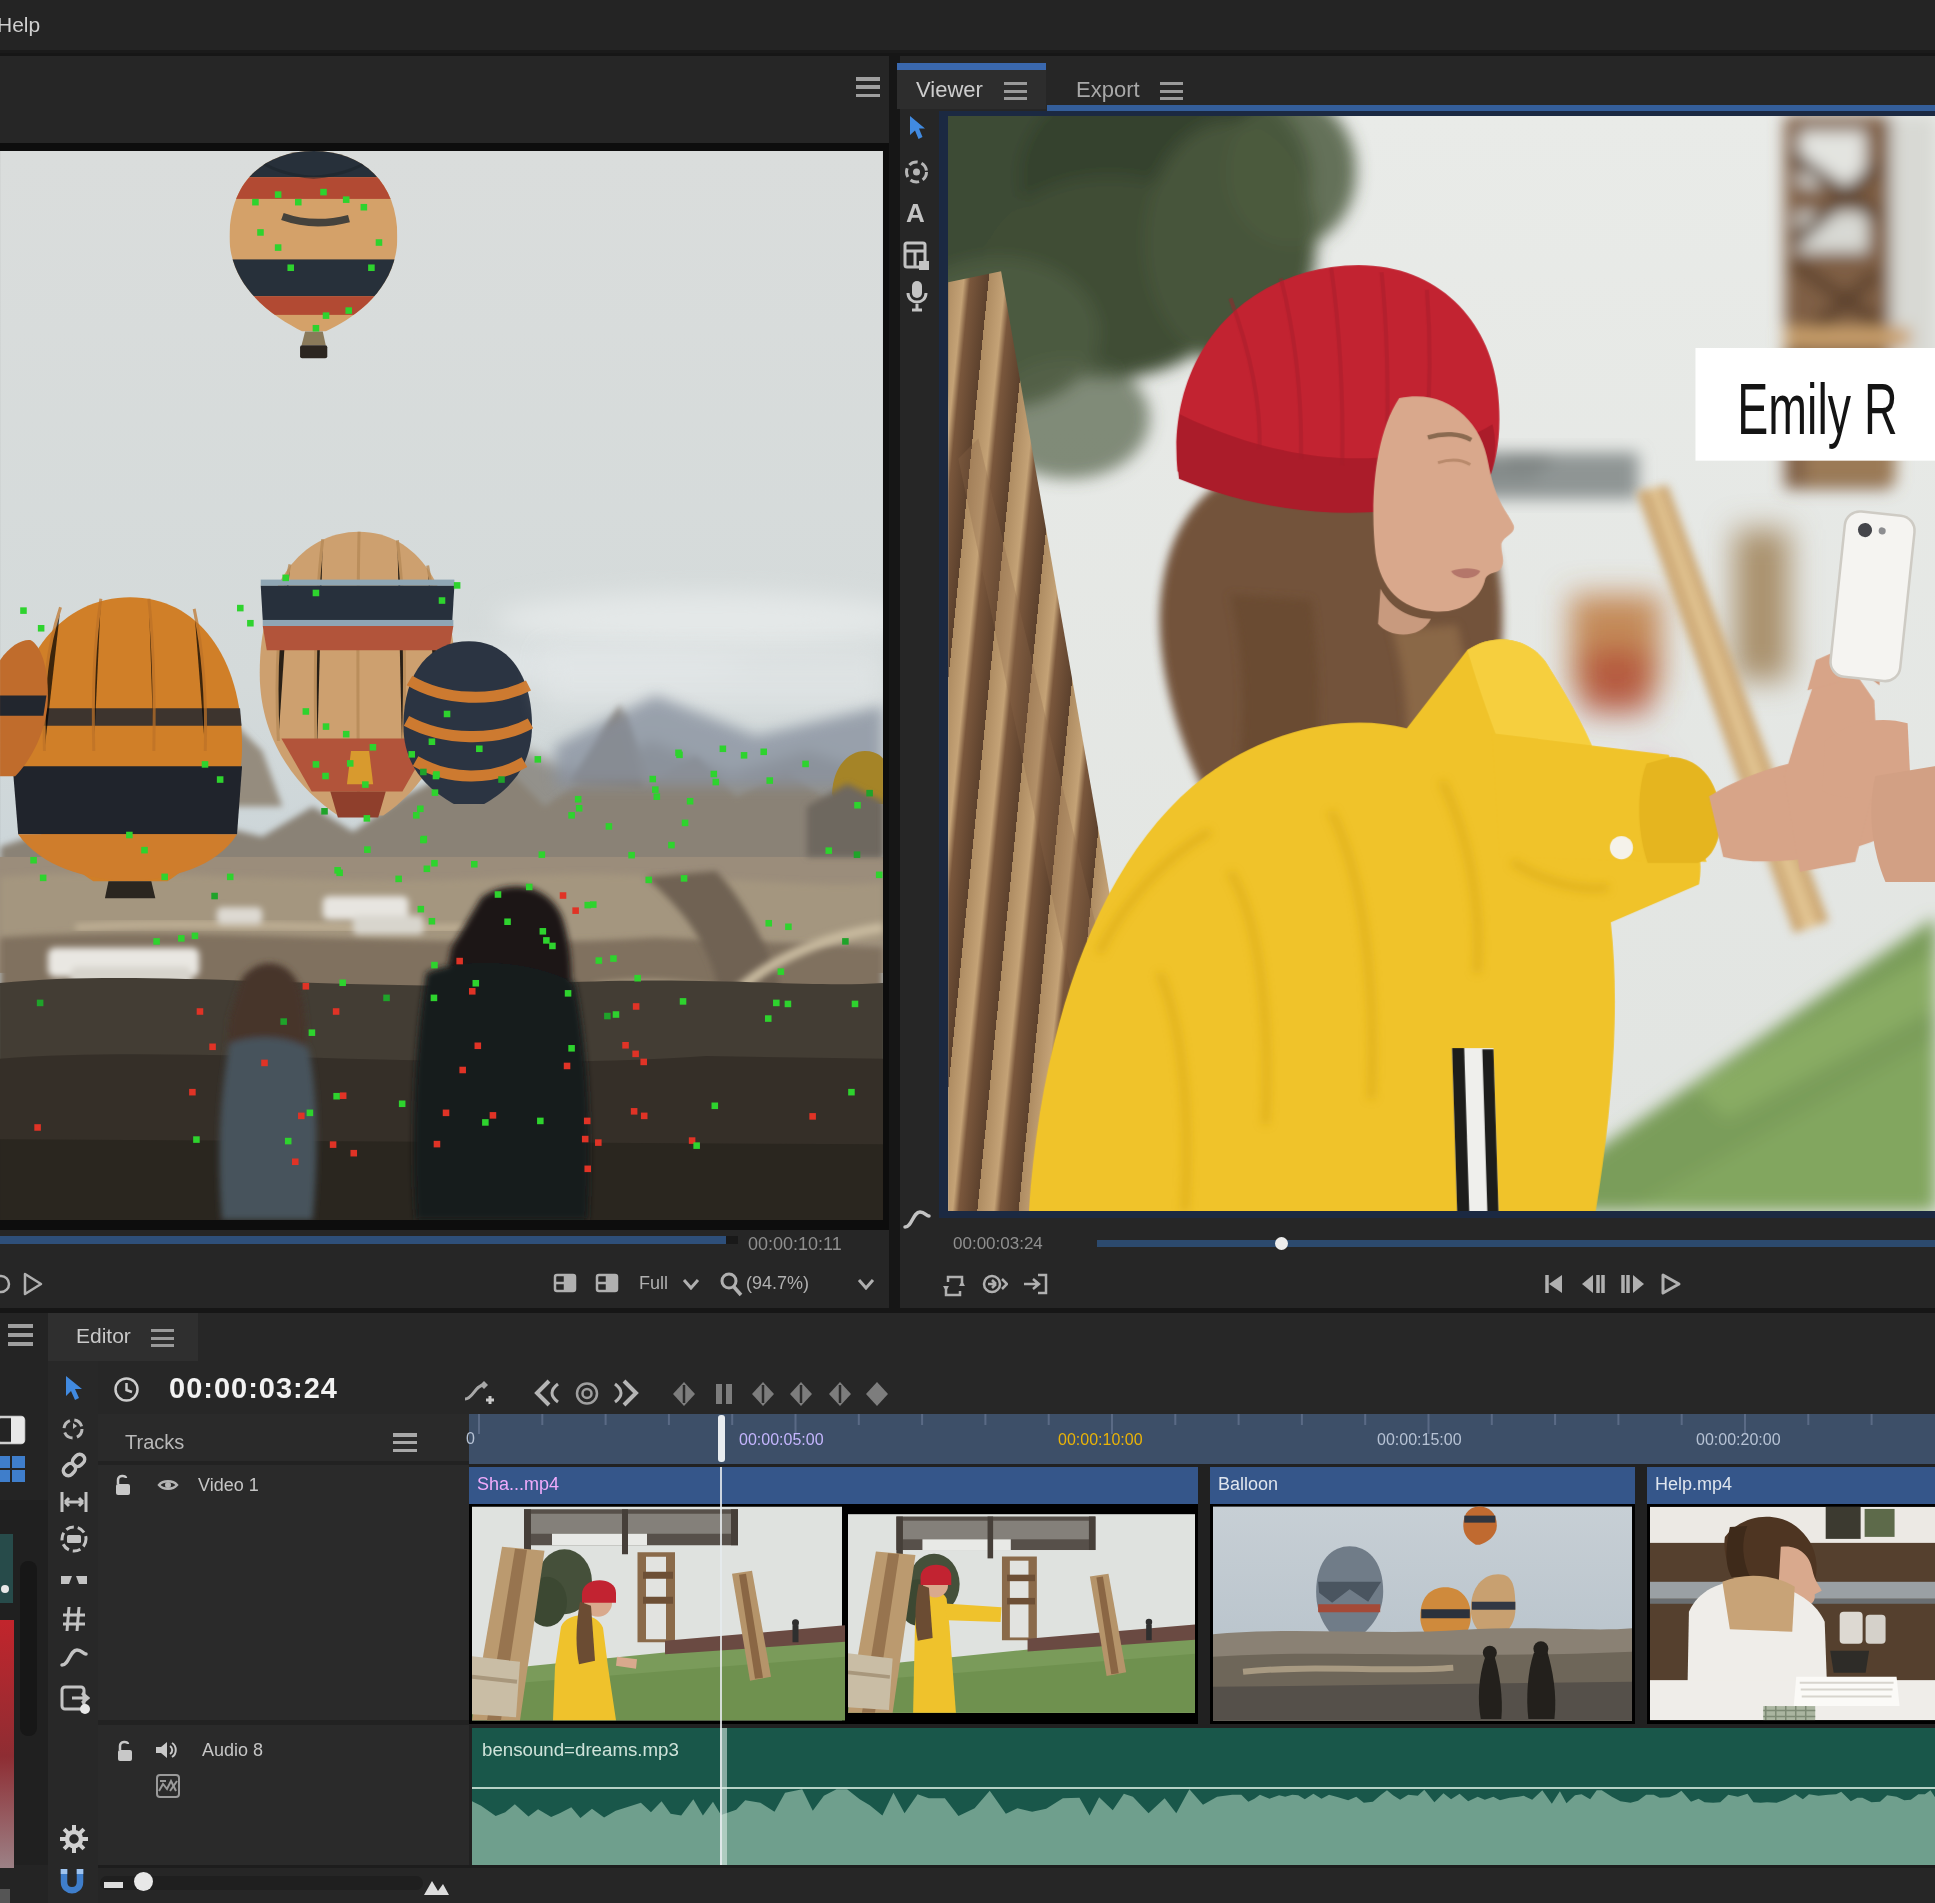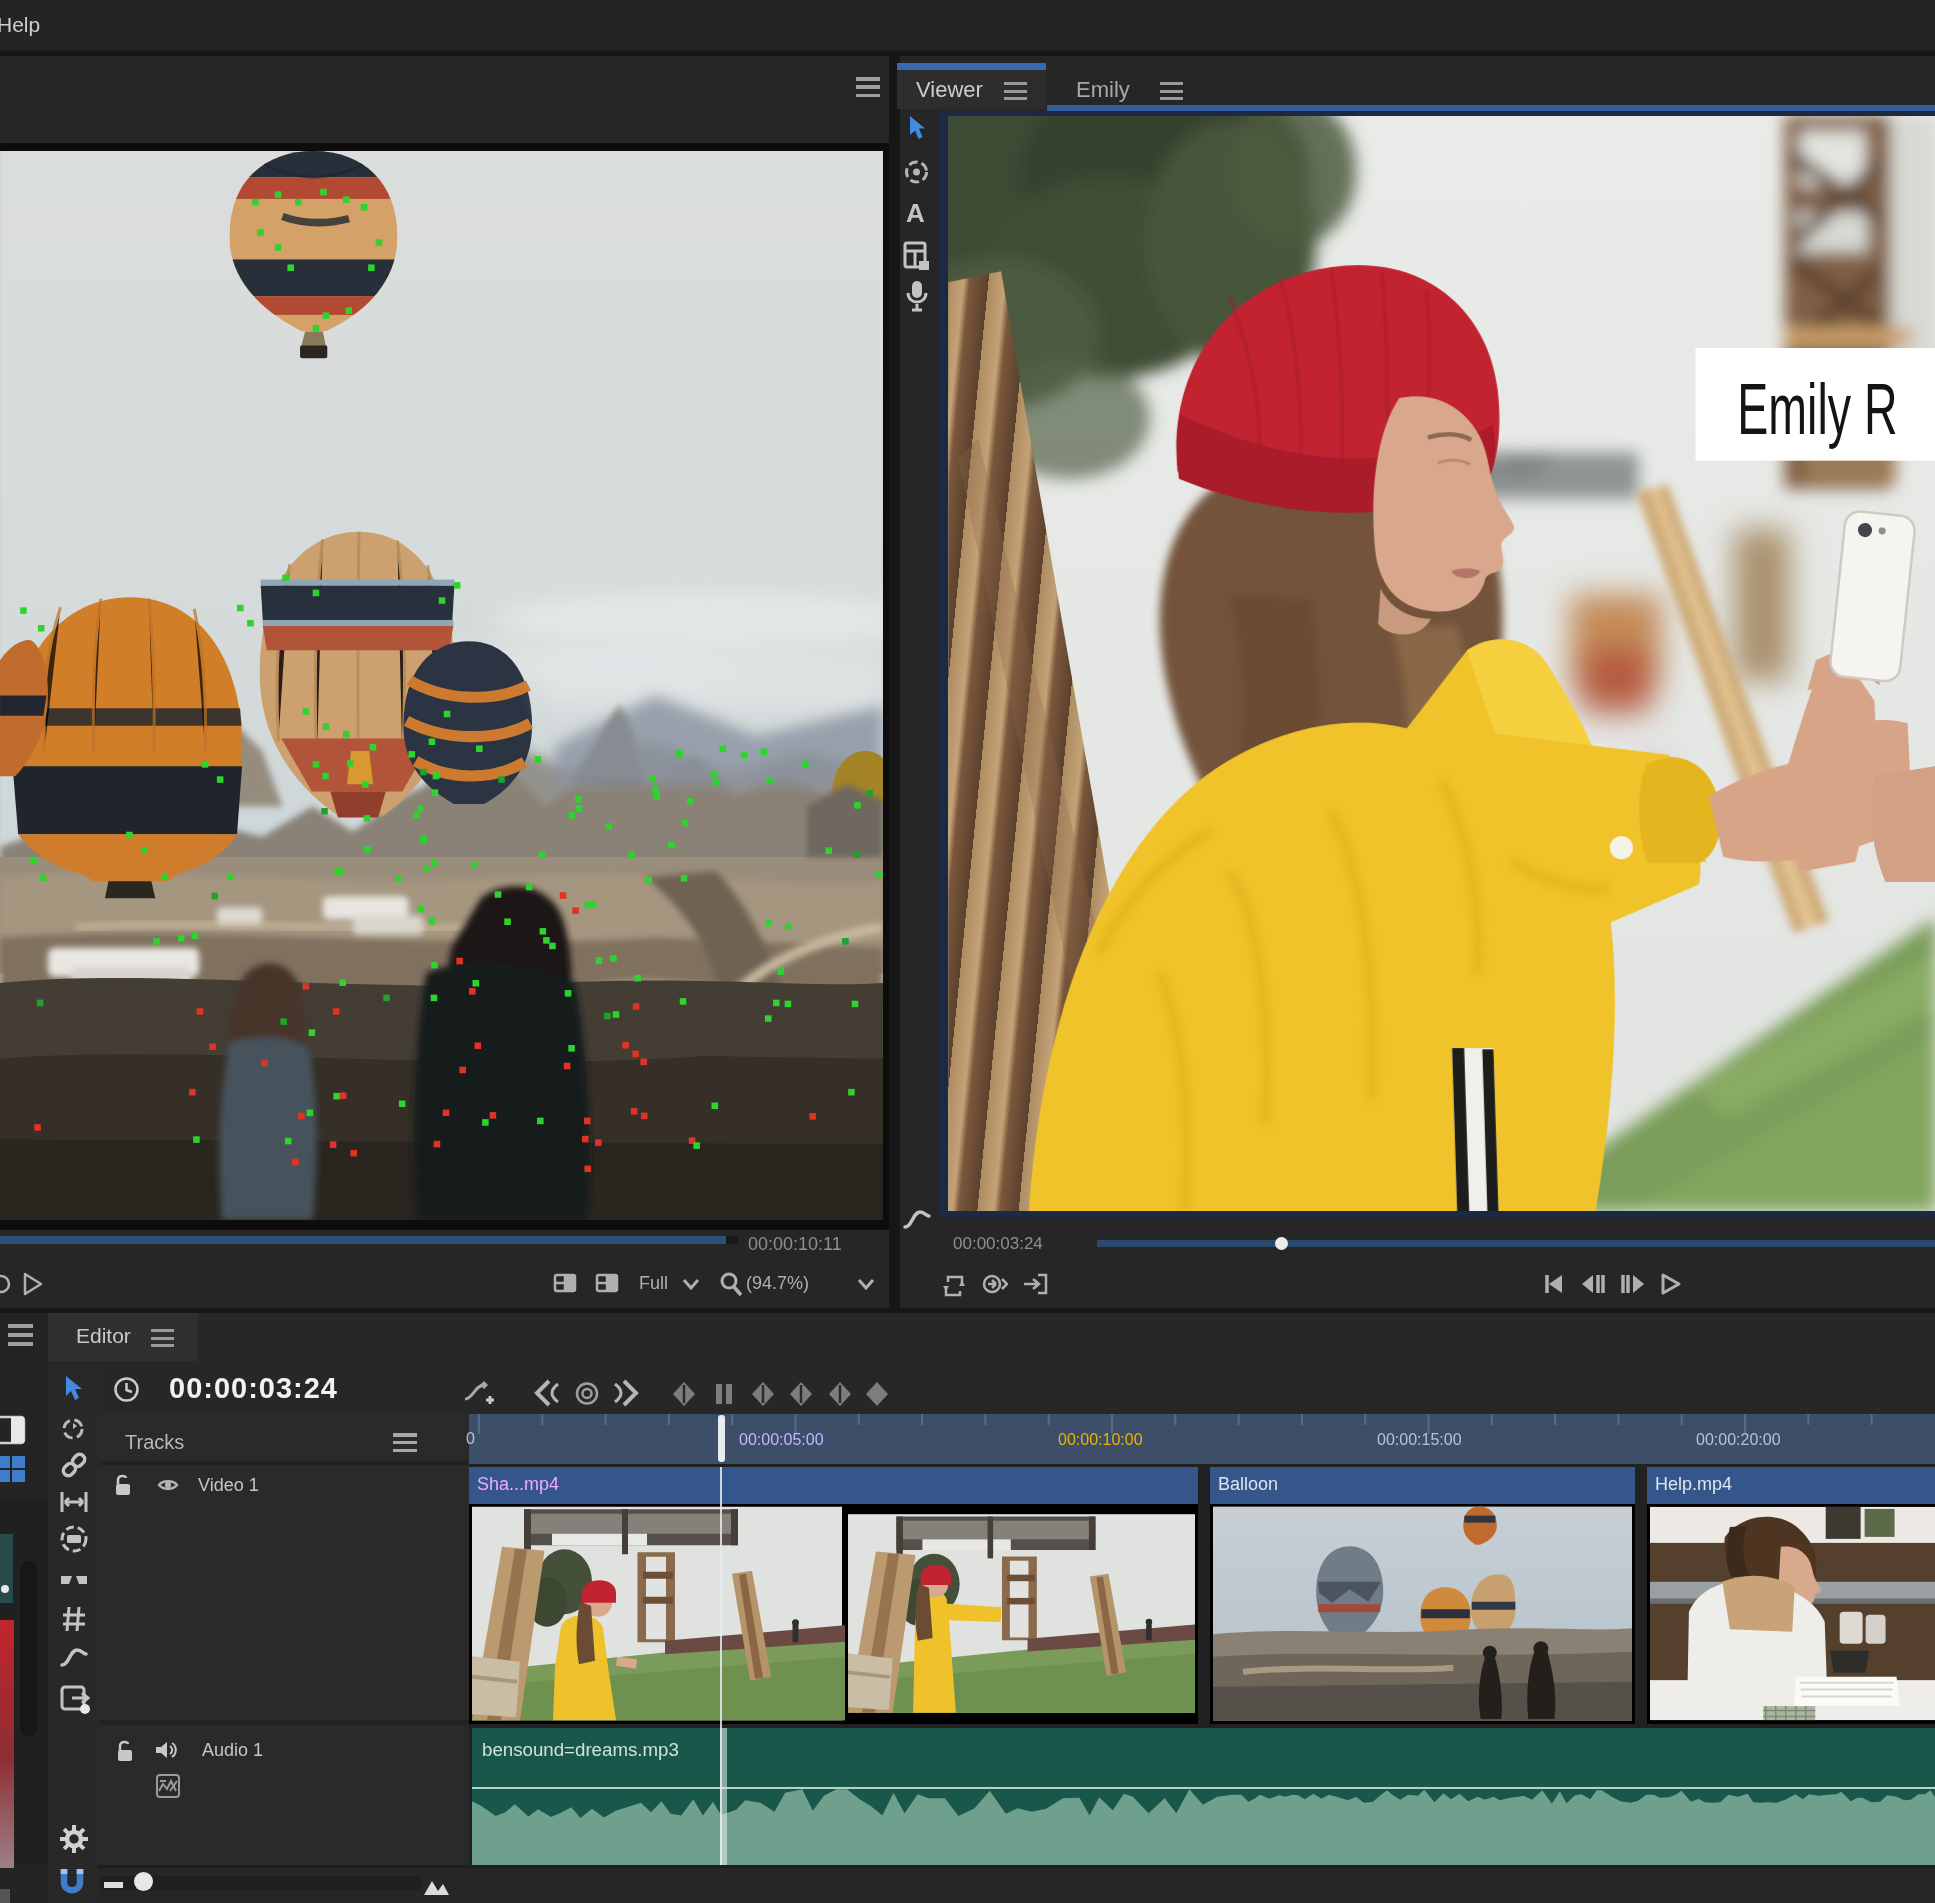--- a/index.html
+++ b/index.html
@@ -345,21 +345,21 @@
     <path d="M4,4 L18,20 L32,4" fill="none" stroke="#b0b0b0" stroke-width="6"></path>
   </svg>
 <div class="a" style="left:900px;top:56px;width:1035px;height:1252px;background:#262626;"></div>
 <div class="a" style="left:897px;top:63px;width:149px;height:46px;background:#2d2d2d;border-top:7px solid #3a68ae;"></div>
 <div class="a" style="left:916px;top:77px;font-size:22px;color:#cdcdcd;font-weight:400;white-space:nowrap;">Viewer</div>
 <div class="a" style="left:1004px;top:82px;width:23px;height:18px;">
     <div style="height:3px;background:#9a9a9a;"></div>
     <div style="height:3px;background:#9a9a9a;margin-top:4.5px;"></div>
     <div style="height:3px;background:#9a9a9a;margin-top:4.5px;"></div>
   </div>
-<div class="a" style="left:1076px;top:77px;font-size:22px;color:#a8a8a8;font-weight:400;white-space:nowrap;">Emily</div>
+<div class="a" style="left:1076px;top:77px;font-size:22px;color:#a8a8a8;font-weight:400;white-space:nowrap;">Export</div>
 <div class="a" style="left:1160px;top:82px;width:23px;height:18px;">
     <div style="height:3px;background:#9a9a9a;"></div>
     <div style="height:3px;background:#9a9a9a;margin-top:4.5px;"></div>
     <div style="height:3px;background:#9a9a9a;margin-top:4.5px;"></div>
   </div>
 <div class="a" style="left:1047px;top:105px;width:889px;height:6px;background:#345e9a;"></div>
 <div class="a" style="left:939px;top:111px;width:997px;height:1107px;background:#1b2942;"></div>
 
 <svg class="a" style="left:948px;top:116px;" width="988" height="1095" viewBox="0 0 1960 2173">
 <defs>
@@ -696,21 +696,21 @@
   </svg>
 <div class="a" style="left:198px;top:1475px;font-size:18px;color:#c6c6c6;">Video 1</div>
 <svg class="a" style="left:115px;top:1739px;" width="20" height="23" viewBox="0 0 40 46">
     <path d="M10,22 L10,14 C10,4 26,4 26,10" fill="none" stroke="#c8c8c8" stroke-width="5"></path>
     <rect x="6" y="22" width="28" height="22" rx="4" fill="#c8c8c8"></rect>
   </svg>
 <svg class="a" style="left:154px;top:1739px;" width="23" height="22" viewBox="0 0 46 44">
     <path d="M4,16 L14,16 L26,6 L26,38 L14,28 L4,28 Z" fill="#c8c8c8"></path>
     <path d="M32,14 C38,18 38,26 32,30 M36,8 C46,14 46,30 36,36" fill="none" stroke="#c8c8c8" stroke-width="4"></path>
   </svg>
-<div class="a" style="left:202px;top:1740px;font-size:18px;color:#c6c6c6;">Audio 1</div>
+<div class="a" style="left:202px;top:1740px;font-size:18px;color:#c6c6c6;">Audio 8</div>
 <svg class="a" style="left:156px;top:1774px;" width="24" height="24" viewBox="0 0 48 48">
     <rect x="2" y="2" width="44" height="44" rx="6" fill="none" stroke="#9a9a9a" stroke-width="4"></rect>
     <path d="M6,34 L14,20 L22,30 L30,14 L40,34 M8,14 L20,14" stroke="#9a9a9a" stroke-width="4" fill="none"></path>
     <path d="M28,34 L42,14" stroke="#9a9a9a" stroke-width="4"></path>
   </svg>
 <div class="a" style="left:469px;top:1414px;width:1467px;height:451px;background:#212121;"></div>
 <div class="a" style="left:469px;top:1414px;width:1467px;height:50px;background:#3d4f68;"></div>
 <svg class="a" style="left:469px;top:1414px;" width="1467" height="50" viewBox="0 0 2910 100">
     <rect x="6.0" y="0" width="4" height="40" fill="#5a6a85"></rect>
     <rect x="132.6" y="0" width="4" height="22" fill="#5a6a85"></rect>

